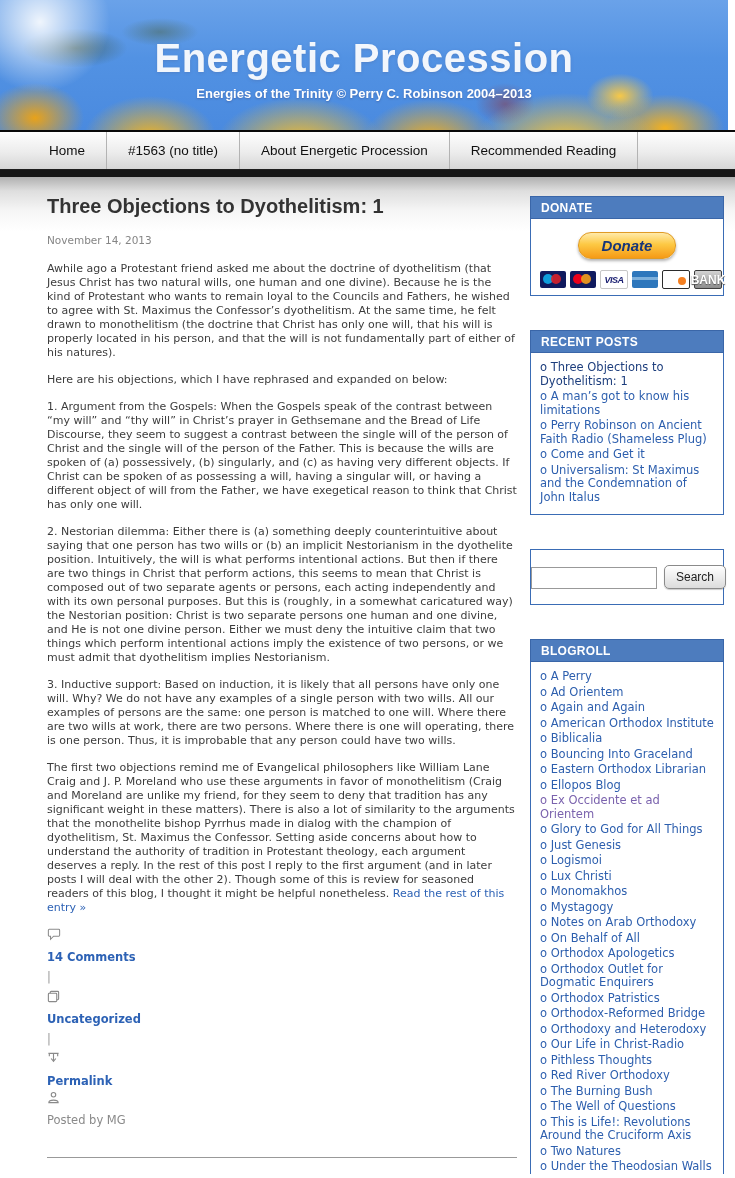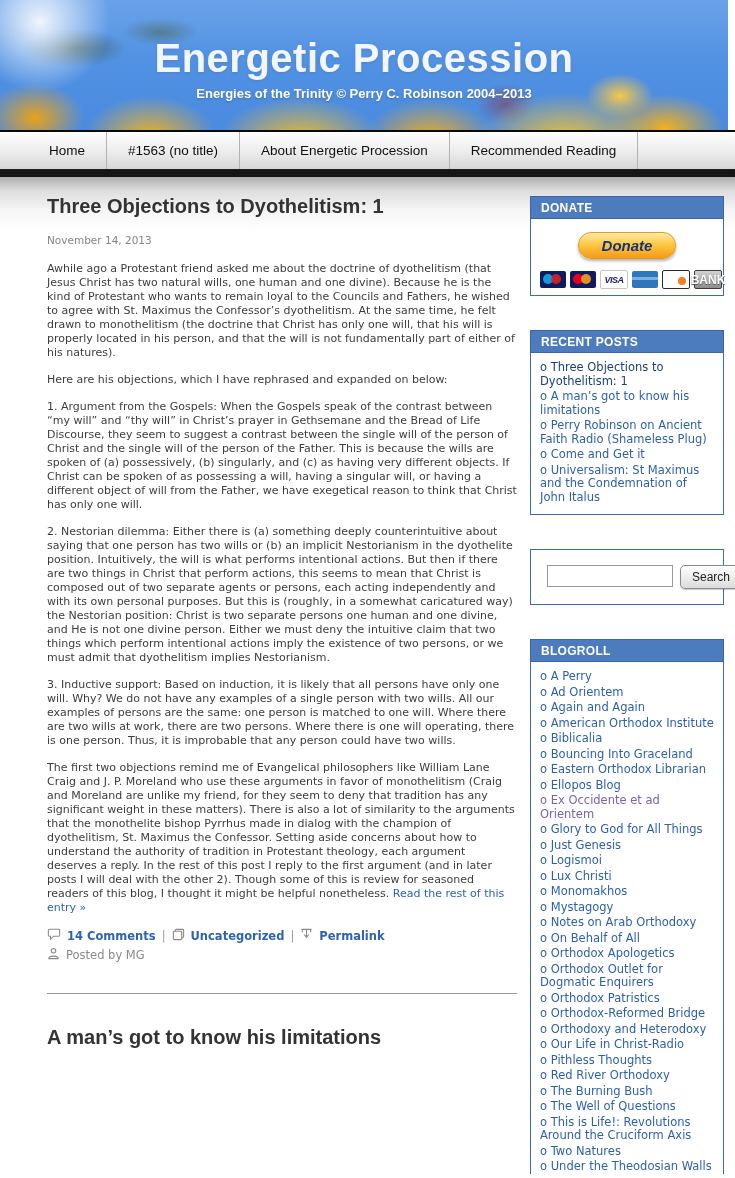--- a/index.html
+++ b/index.html
@@ -54,21 +54,21 @@
   }
   .maincol{width:470px;padding:18px 0 0 47px;flex:none;}
   .post-title{
     font-family:"Liberation Sans",sans-serif;font-weight:bold;font-size:20px;
     color:#333;margin:0 0 2px;cursor:pointer;
   }
   .post-date{font-size:10.5px;color:#858585;margin:16px 0 16px;}
   .para{font-size:11px;line-height:14px;color:#3c3c3c;margin:0 0 13px;}
   a.link{color:#2d62b5;text-decoration:none;cursor:pointer;}
   .meta{margin-top:4px;font-size:11.5px;color:#8a8a8a;}
-  .meta-row{display:flex;align-items:center;gap:6px;margin-bottom:3px;}
+  .meta-row{display:flex;align-items:flex-start;gap:6px;margin-bottom:3px;flex-direction:column;}
   .meta a{color:#2d62b5;text-decoration:none;font-weight:bold;cursor:pointer;}
   .meta .sep{color:#9a9a9a;}
   .micon{flex:none;display:inline-block;}
   .post-divider{border:0;border-top:1px solid #999;margin:30px 0 0;width:470px;}
   .next-title{margin-top:32px;}
   
   .sidebar{width:194px;margin-left:13px;padding-top:19px;flex:none;}
   .widget{margin-bottom:34px;}
   .widget-header{
     background:#4d7cbe;color:#fff;font-family:"Liberation Sans",sans-serif;
@@ -102,21 +102,21 @@
   .card-maestro .c2{left:11px;background:#d9222a;opacity:.9;}
   .card-mc{background:#101a5e;}
   .card-mc .c1{left:3px;background:#eb001b;}
   .card-mc .c2{left:11px;background:#f79e1b;opacity:.9;}
   .card-visa{background:#fff;border:1px solid #c7c7c7;color:#1a1f71;font-style:italic;font-size:9px;letter-spacing:-.5px;}
   .card-amex{background:linear-gradient(180deg,#2e77bc 0 35%,#7db0dc 35% 55%,#2e77bc 55%);}
   .card-discover{background:#fff;border:1px solid #2b2b2b;}
   .card-discover .ball{position:absolute;right:3px;bottom:3px;width:8px;height:8px;border-radius:50%;background:#f47f20;}
   .card-bank{background:linear-gradient(#d4d4d4,#8d8d8d);border:1px solid #3d3d3d;color:#fff;font-size:12px;text-shadow:0 1px 1px #555;}
   
-  .search-body{border:1px solid #3a6cb5;background:#fff;padding:15px 16px;display:flex;gap:7px;align-items:flex-start;}
+  .search-body{border:1px solid #3a6cb5;background:#fff;padding:15px 0;display:flex;gap:7px;align-items:flex-end;}
   .search-input{width:118px;height:18px;border:1px solid #999;font-size:12px;padding:1px 3px;}
   .search-btn{
     height:24px;padding:0 11px;font-size:12px;color:#222;
     border:1px solid #8a8a8a;border-radius:5px;
     background:linear-gradient(#ffffff,#dcdcdc);cursor:pointer;
     font-family:"Liberation Sans",sans-serif;box-shadow:0 1px 1px rgba(0,0,0,.2);
   }
 </style>
 </head>
 <body>

